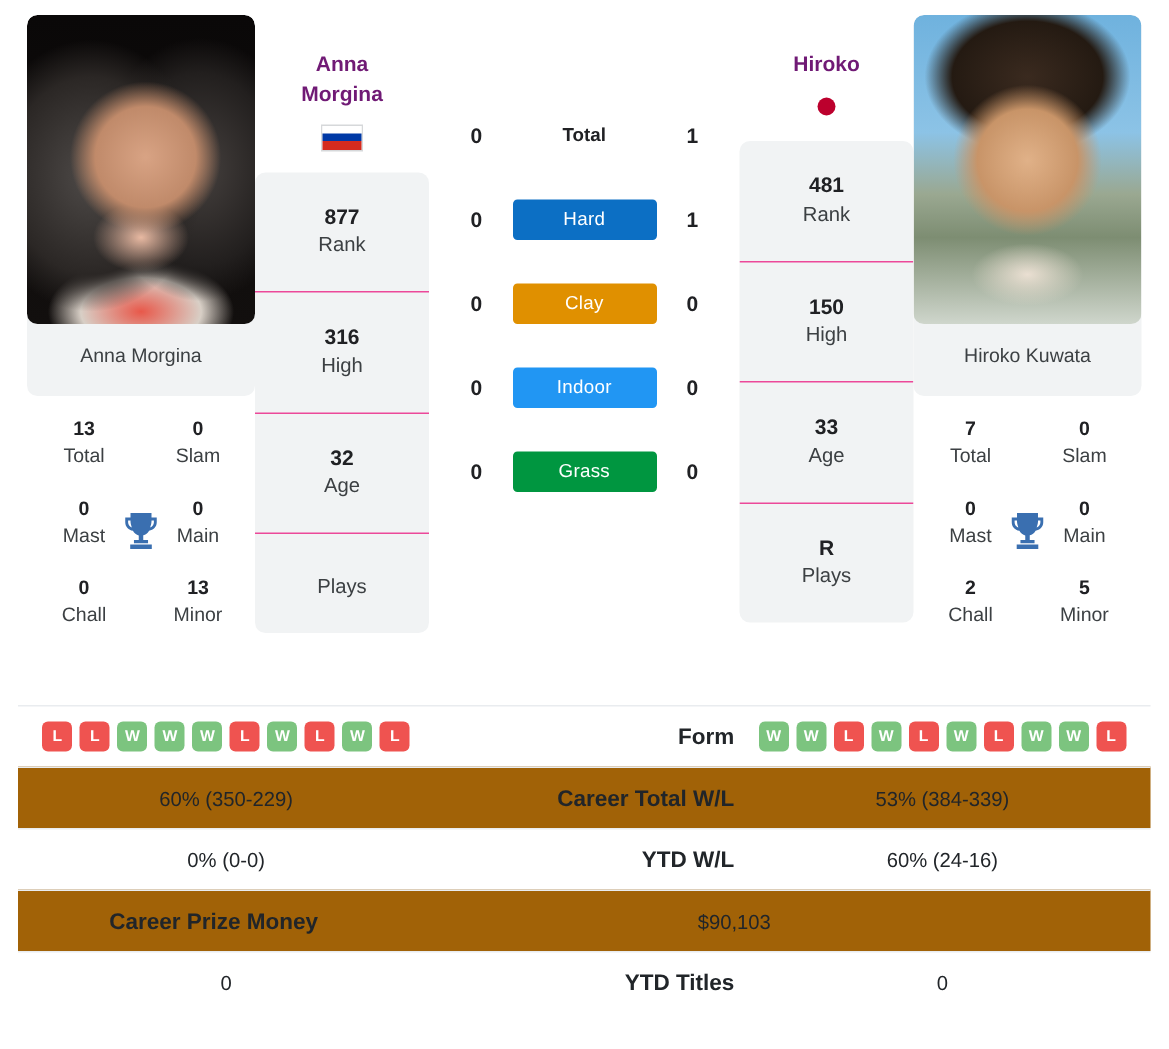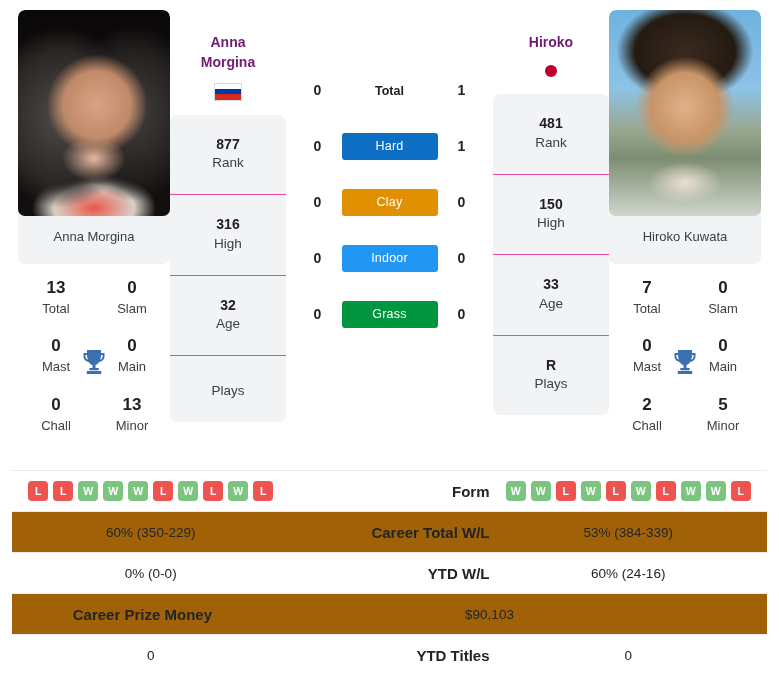--- a/index.html
+++ b/index.html
@@ -57,21 +57,21 @@
     color: #3c4043;
     padding: 13px 2px 20px 2px;
   }
   .titles-grid {
     display: grid;
     grid-template-columns: 1fr 1fr;
     position: relative;
     padding: 4px 0 14px 0;
   }
   .tcell { text-align: center; padding: 9px 0 9px 0; }
-  .tcell .num { font-size: 17px; font-weight: bold; color: #202124; line-height: 1.35; }
+  .tcell .num { font-size: 13px; font-weight: bold; color: #202124; line-height: 1.35; }
   .tcell .lab { font-size: 13px; color: #3c4043; line-height: 1.35; }
   .trophy {
     position: absolute;
     left: 50%; top: 50%;
     transform: translate(-50%, -46%);
     width: 24px; height: 26px;
   }
 
   
   .stat-col { width: 116px; flex: 0 0 116px; }

